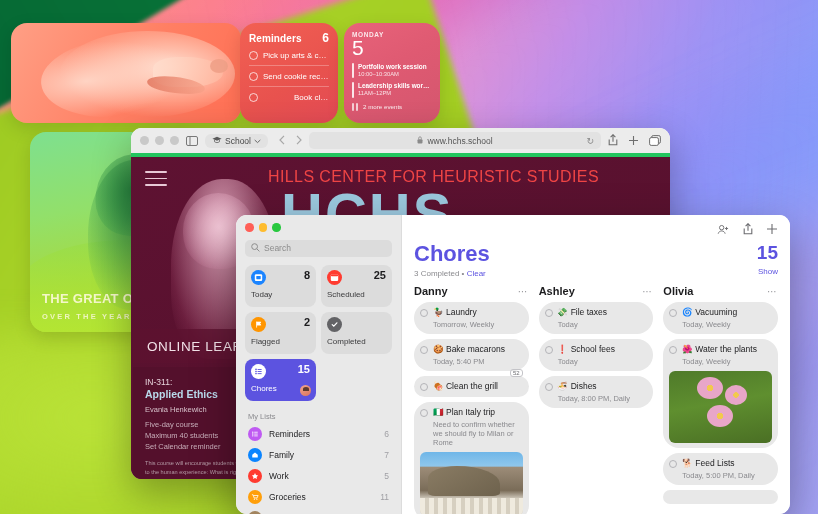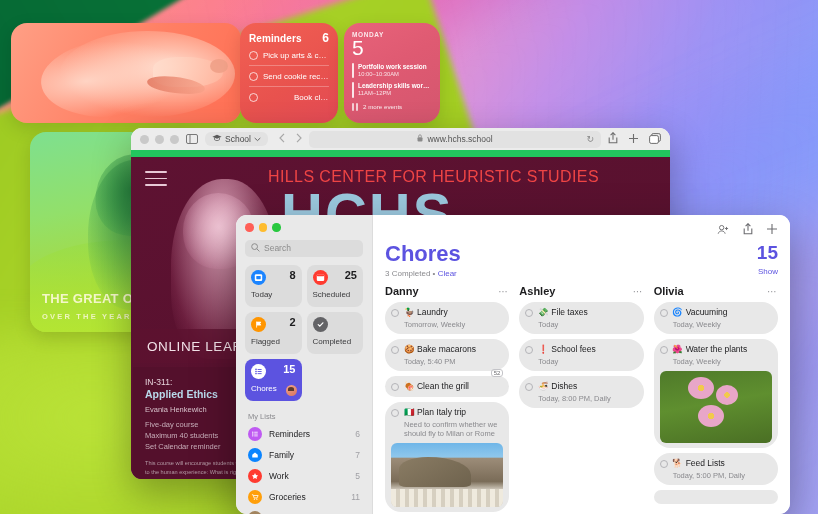--- a/index.html
+++ b/index.html
@@ -152,21 +152,21 @@
   }
   #w-out .o-txt { position:absolute; left:12px; bottom:26px; color:#f4f7c9;
                   font-size:13px; font-weight:bold; letter-spacing:0.3px; white-space:nowrap;}
   #w-out .o-sub { position:absolute; left:12px; bottom:11px; color:#eef5c0;
                   font-size:7.5px; font-weight:bold; letter-spacing:2.2px; white-space:nowrap;}
 
   
   #safari { position:absolute; left:131px; top:128px; width:539px; height:351px;
             border-radius:11px; overflow:hidden; background:#fff;
             box-shadow: 0 14px 38px rgba(0,0,0,0.30); }
-  #safari .sf-bar { height:29px; background:#ececec; border-bottom:7px solid #22c55e;
+  #safari .sf-bar { height:29px; background:#ececec; border-bottom:4px solid #22c55e;
                     display:flex; align-items:center; padding:0 9px; gap:7px; }
   .tl { display:flex; gap:6px; align-items:center; }
   .tl i { width:9px; height:9px; border-radius:50%; display:block; }
   .tl .c1 { background:#c9c9c9; } .tl .c2 { background:#c9c9c9; } .tl .c3 { background:#c9c9c9; }
   .sf-icn { color:#787878; display:flex; align-items:center; }
   .sf-tab { display:flex; align-items:center; gap:3px; background:#e2e2e2;
             border-radius:6px; padding:2px 7px; font-size:8.5px; color:#4a4a4a; }
   .sf-nav { display:flex; gap:11px; color:#a0a0a0; font-size:11px; margin-left:4px; }
   .sf-url { flex:1; height:17px; background:#e2e2e2; border-radius:5px;
             display:flex; align-items:center; justify-content:center; gap:4px;
@@ -198,21 +198,21 @@
   .hc-code { color:#e7d4dc; font-size:8.5px; }
   .hc-course { color:#b9d9ec; font-size:10.5px; font-weight:bold; margin-top:1px;}
   .hc-auth { color:#d8c2cc; font-size:7.5px; margin-top:5px; }
   .hc-meta { color:#c8aeba; font-size:7.5px; margin-top:6px; line-height:1.45; }
   .hc-body { color:#b49aa6; font-size:5.6px; margin-top:6px; line-height:1.6; }
 
   
   #remapp { position:absolute; left:236px; top:215px; width:554px; height:299px;
             border-radius:11px; overflow:hidden; background:#fff;
             box-shadow: 0 16px 44px rgba(0,0,0,0.34); display:flex; }
-  .ra-side { width:137px; background:#e9e9e9; padding:8px 9px 0 9px;
+  .ra-side { width:166px; background:#e9e9e9; padding:8px 9px 0 9px;
              border-right:1px solid #dcdcdc; overflow:hidden; }
   .ra-tl { display:flex; gap:5px; margin-bottom:8px; }
   .ra-tl i { width:8.5px; height:8.5px; border-radius:50%; display:block;}
   .ra-tl .r { background:#ff5f57; } .ra-tl .y { background:#febc2e; } .ra-tl .g { background:#28c840; }
   .ra-search { height:17px; background:#dcdcdc; border-radius:5px; display:flex;
                align-items:center; gap:4px; padding:0 6px; color:#8c8c8c; font-size:8.5px; }
   .ra-grid { display:grid; grid-template-columns:1fr 1fr; gap:5px; margin-top:8px; }
   .ra-cell { background:#dcdcdc; border-radius:8px; padding:5px 6px 6px 6px; position:relative; height:42px;}
   .ra-cell.sel { background:#5c53e0; }
   .ra-ctop { display:flex; justify-content:space-between; align-items:flex-start; }

